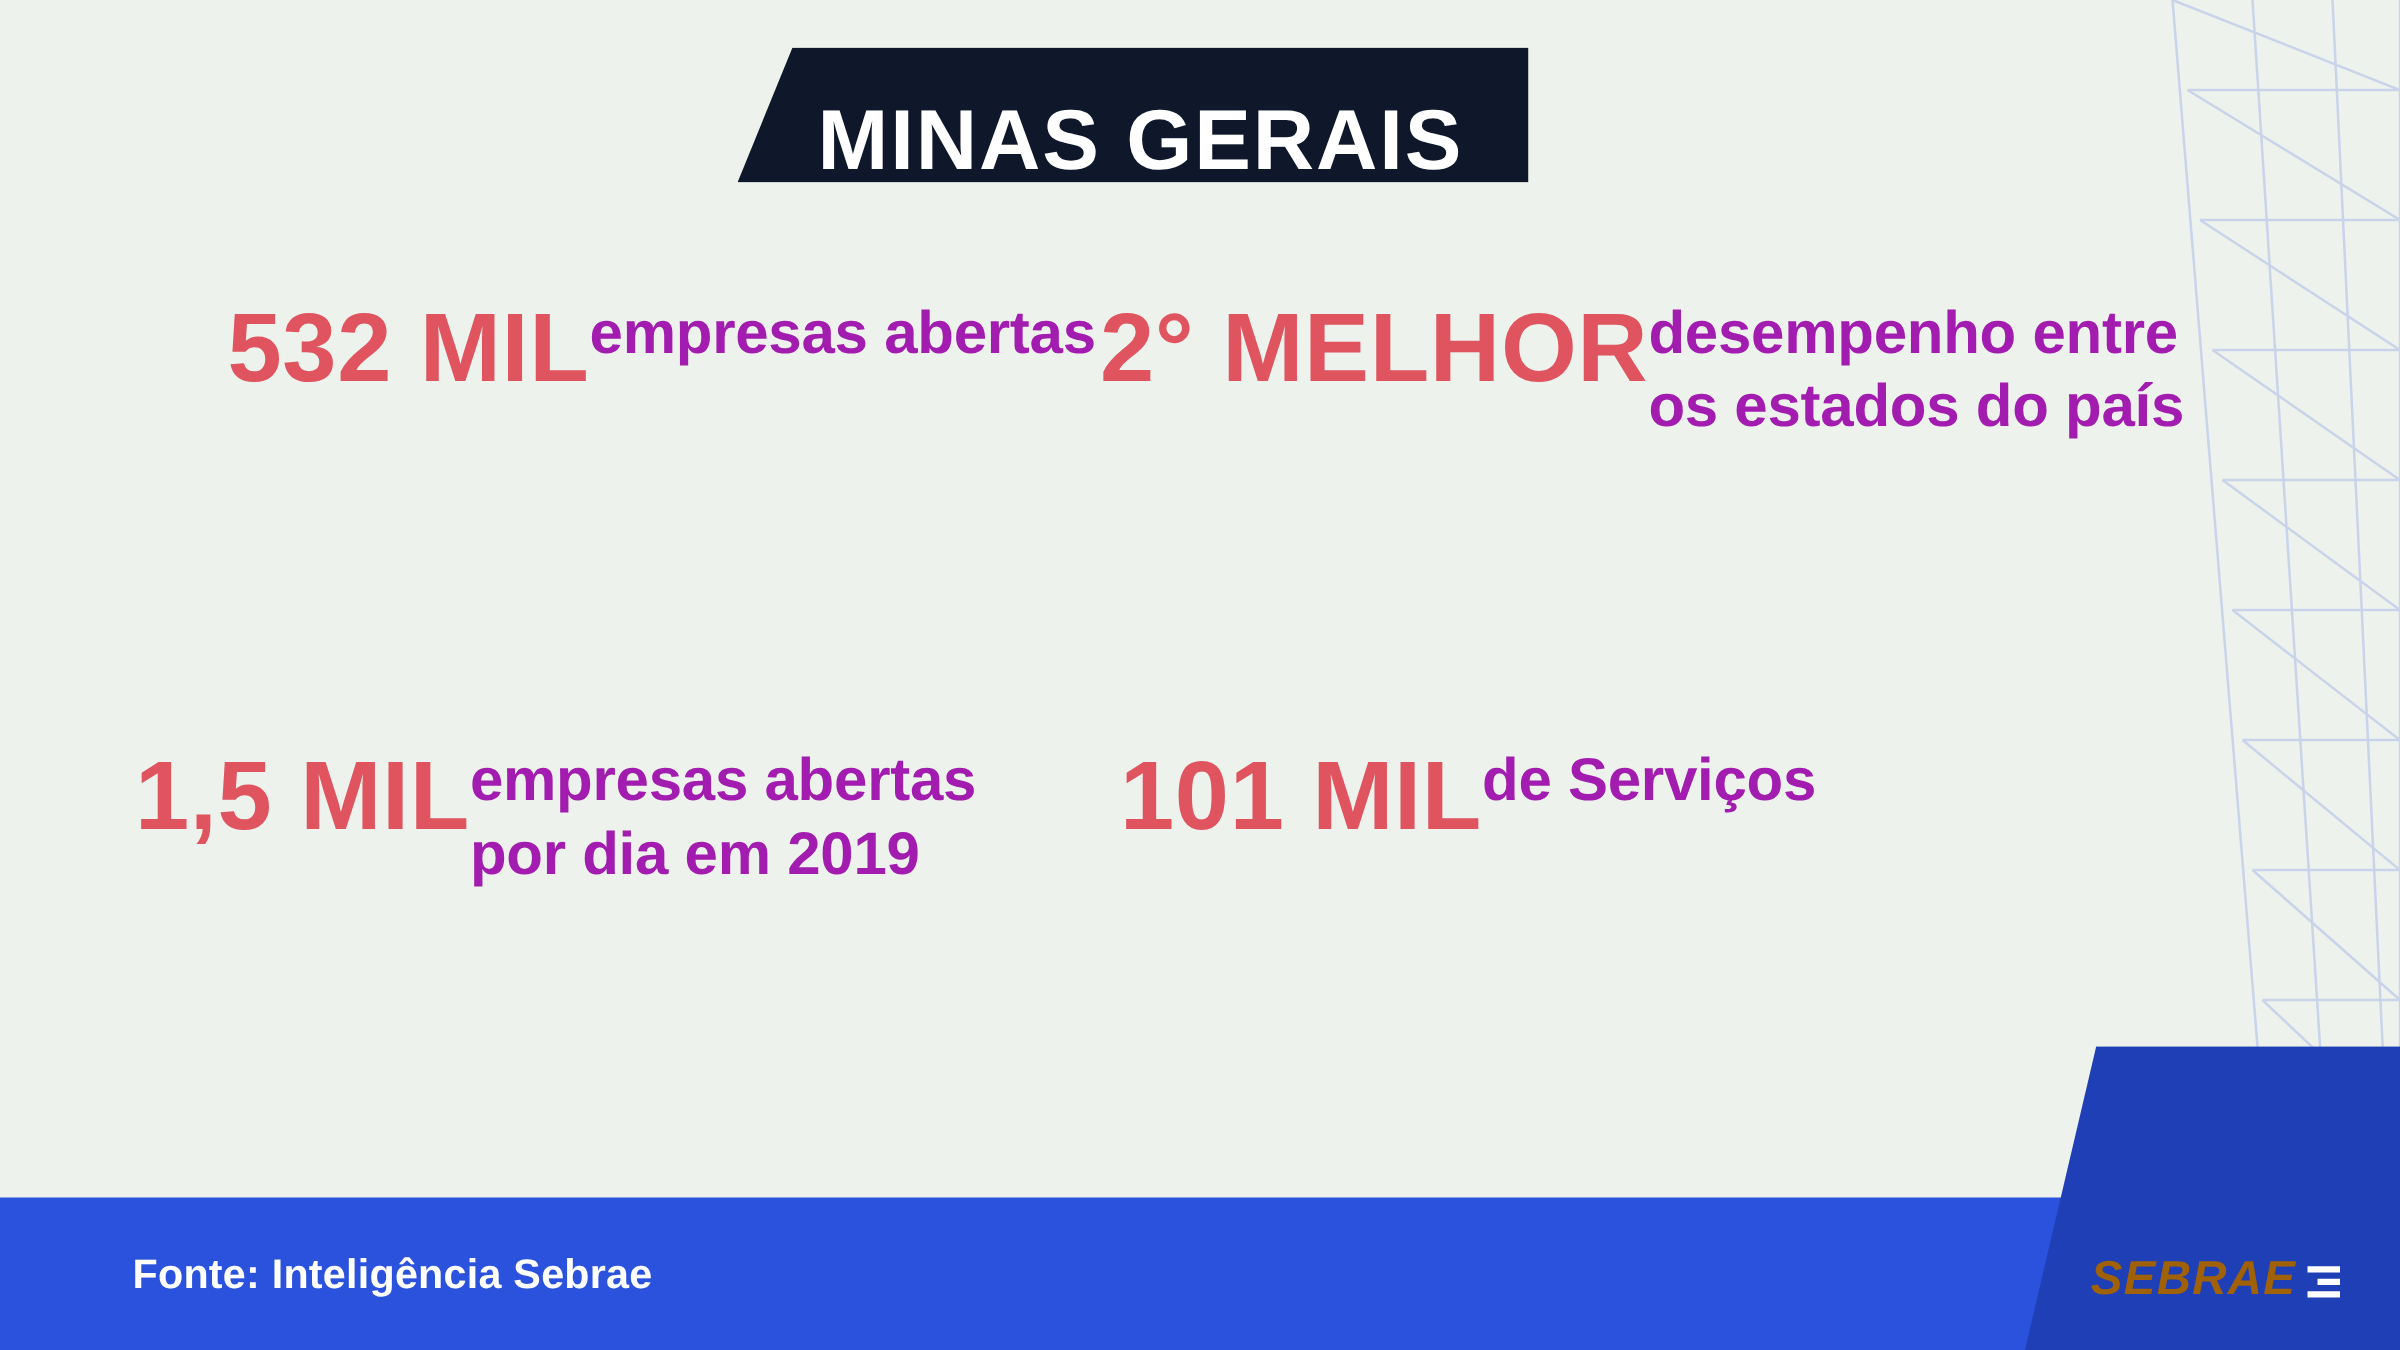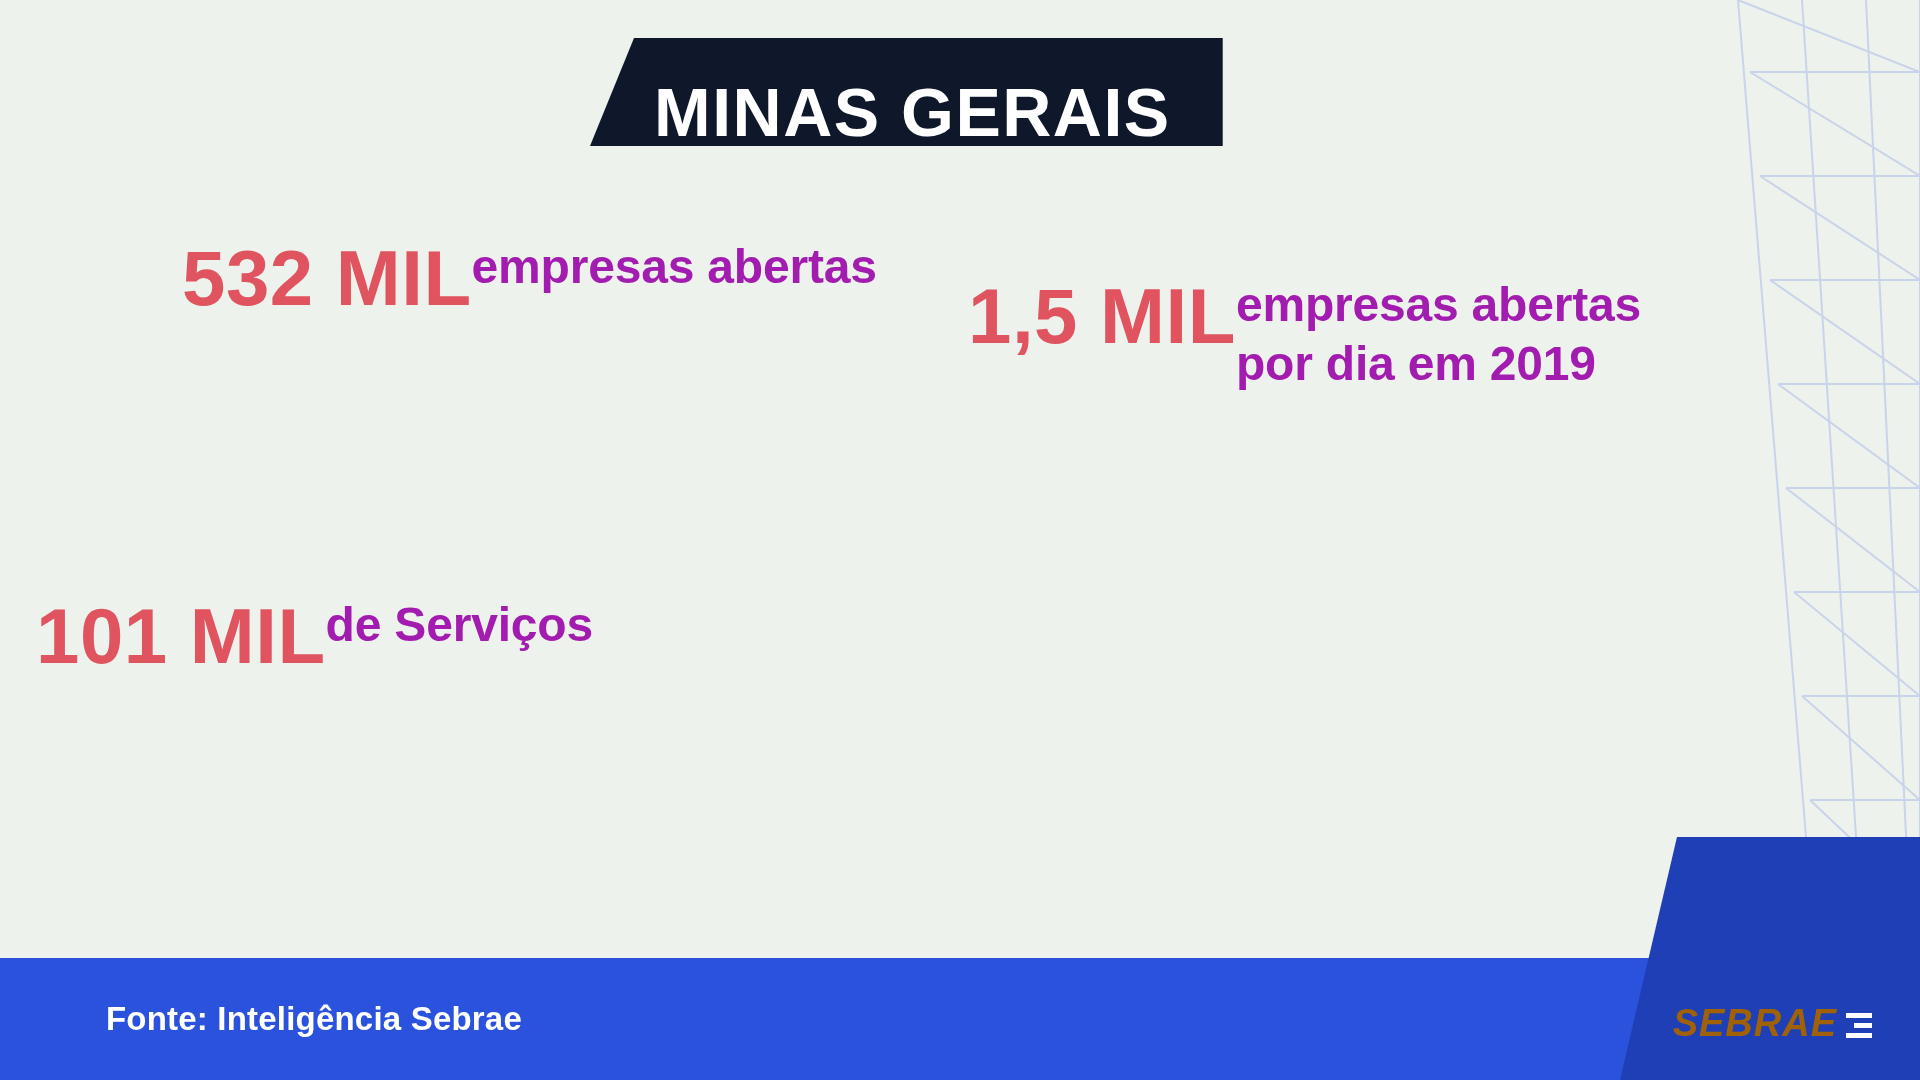--- a/index.html
+++ b/index.html
@@ -215,20 +215,27 @@
 
   <div class="stats">
 
     <div class="stat stat-1">
       <div class="stat-value">532 MIL</div>
       <div class="stat-desc">
         <span>empresas abertas</span>
       </div>
     </div>
 
+    <div class="stat stat-2">
+      <div class="stat-value">2° MELHOR</div>
+      <div class="stat-desc">
+        <span>desempenho entre</span>
+        <span>os estados do país</span>
+      </div>
+    </div>
 
     <div class="stat stat-3">
       <div class="stat-value">1,5 MIL</div>
       <div class="stat-desc">
         <span>empresas abertas</span>
         <span>por dia em 2019</span>
       </div>
     </div>
 
     <div class="stat stat-4">

